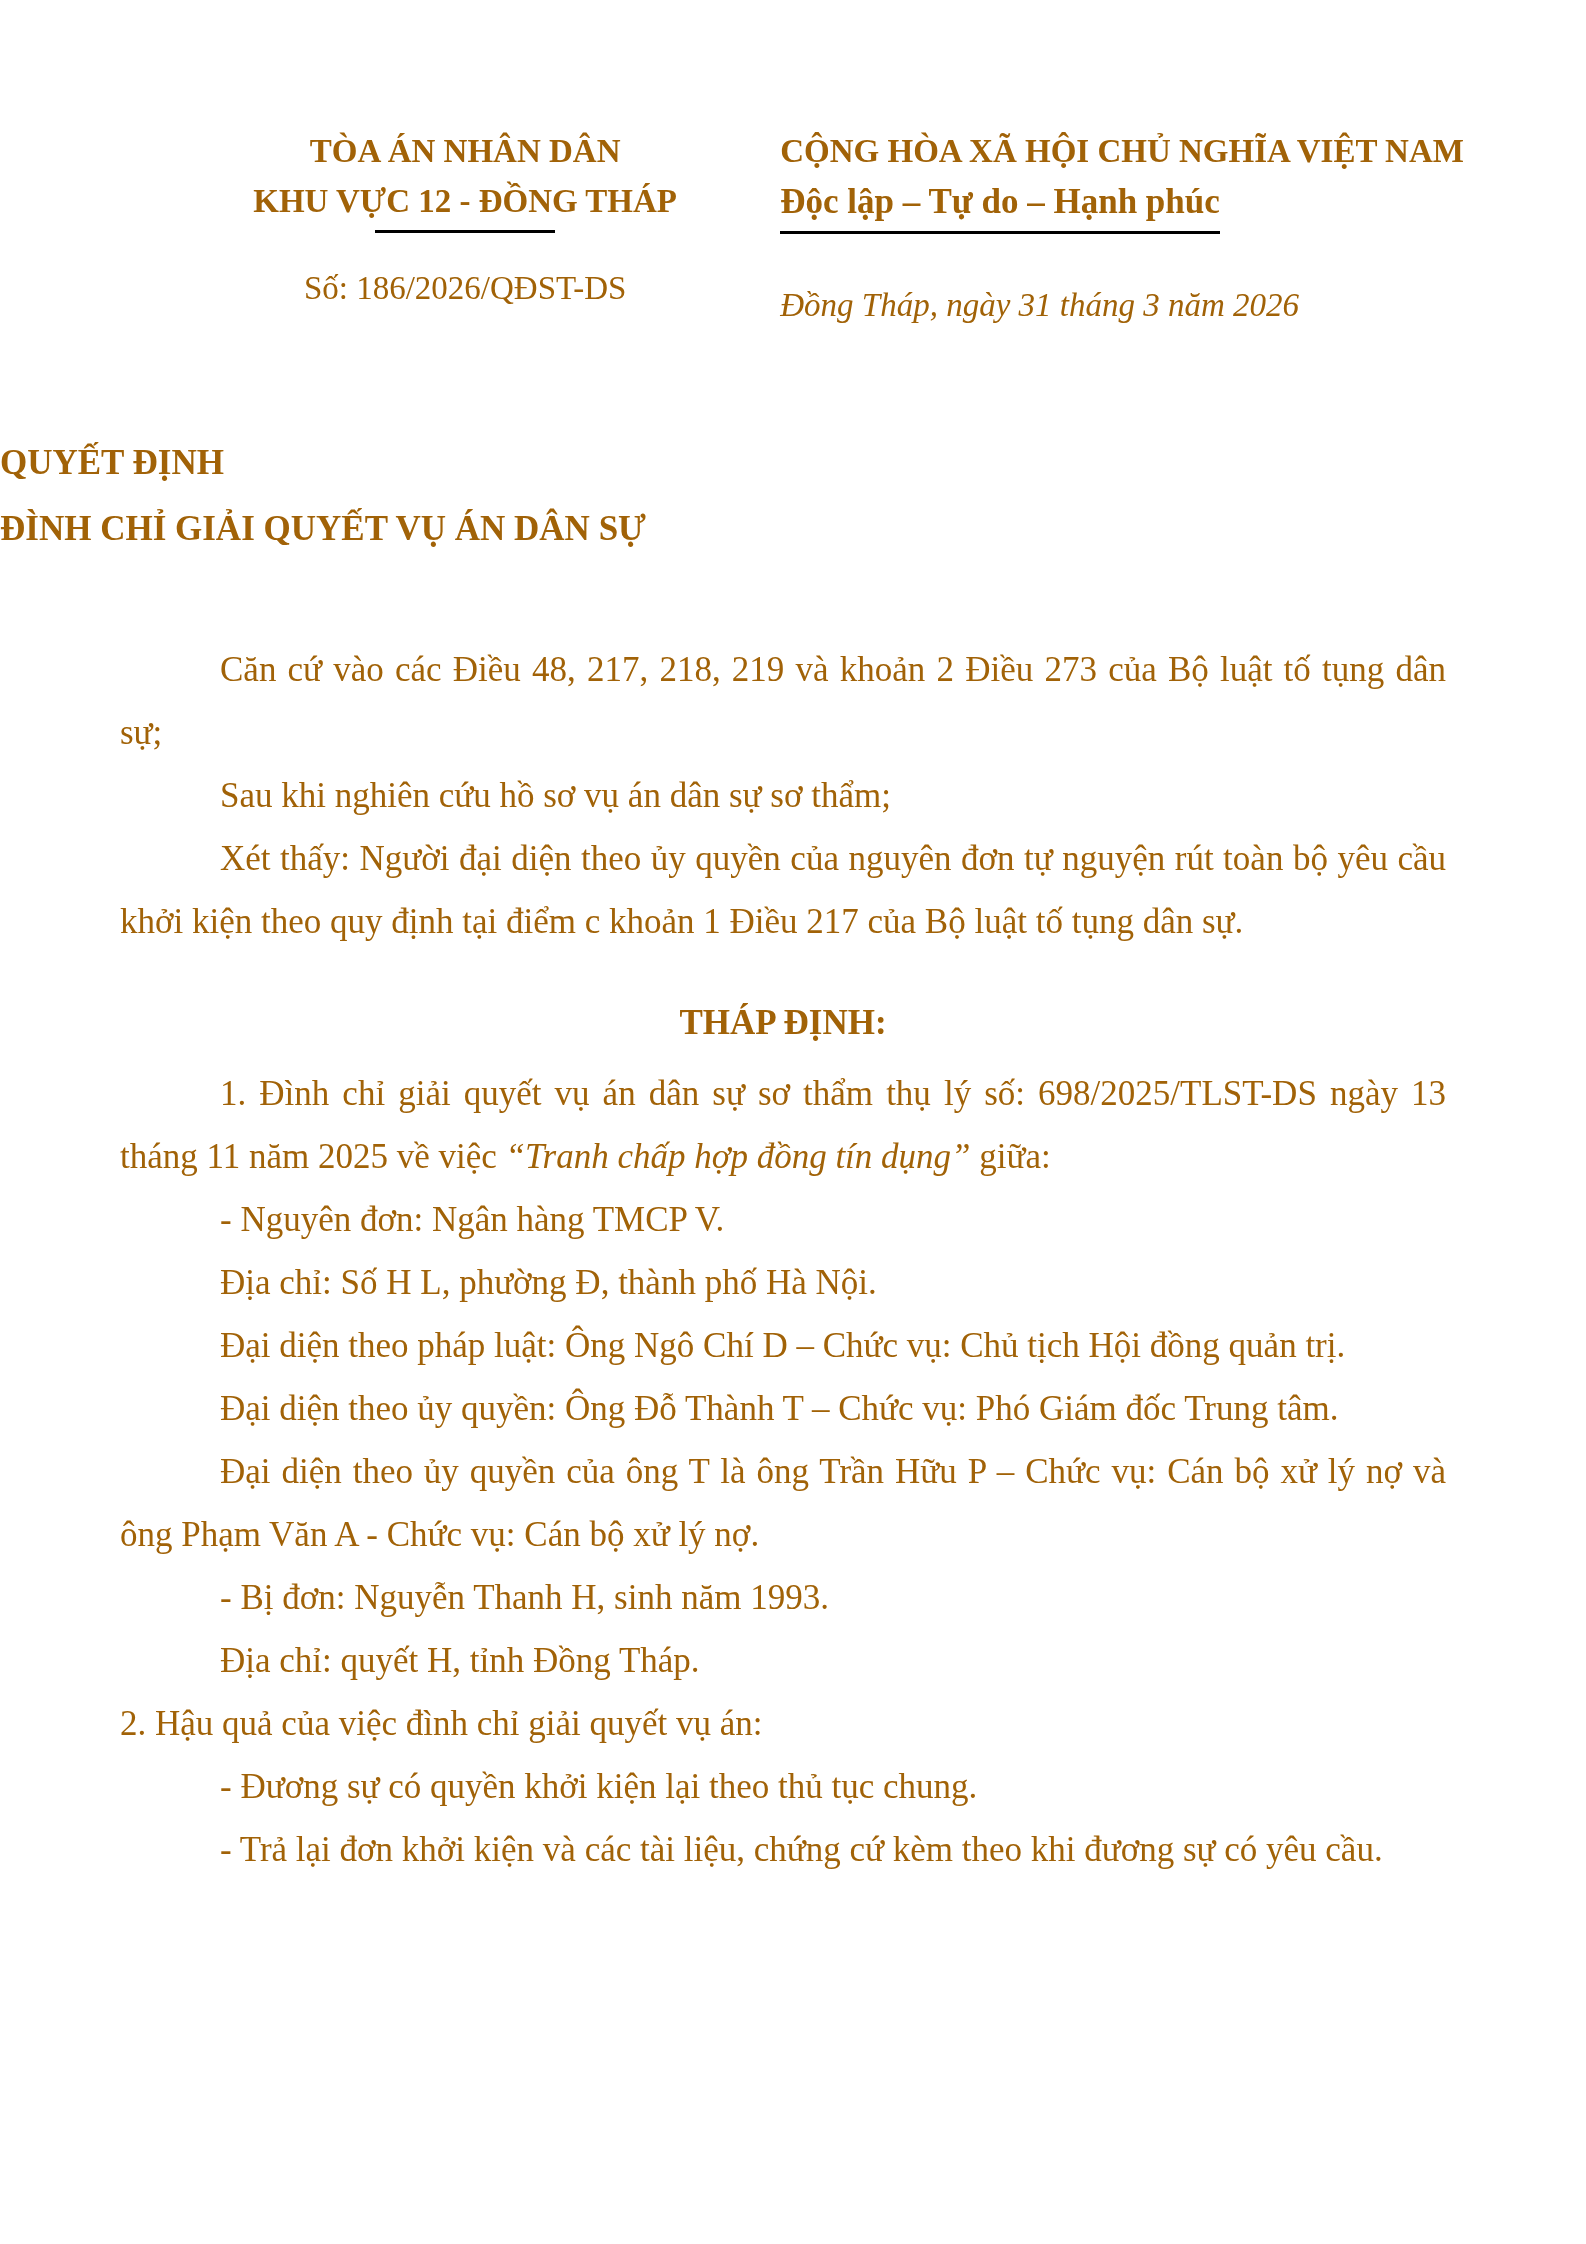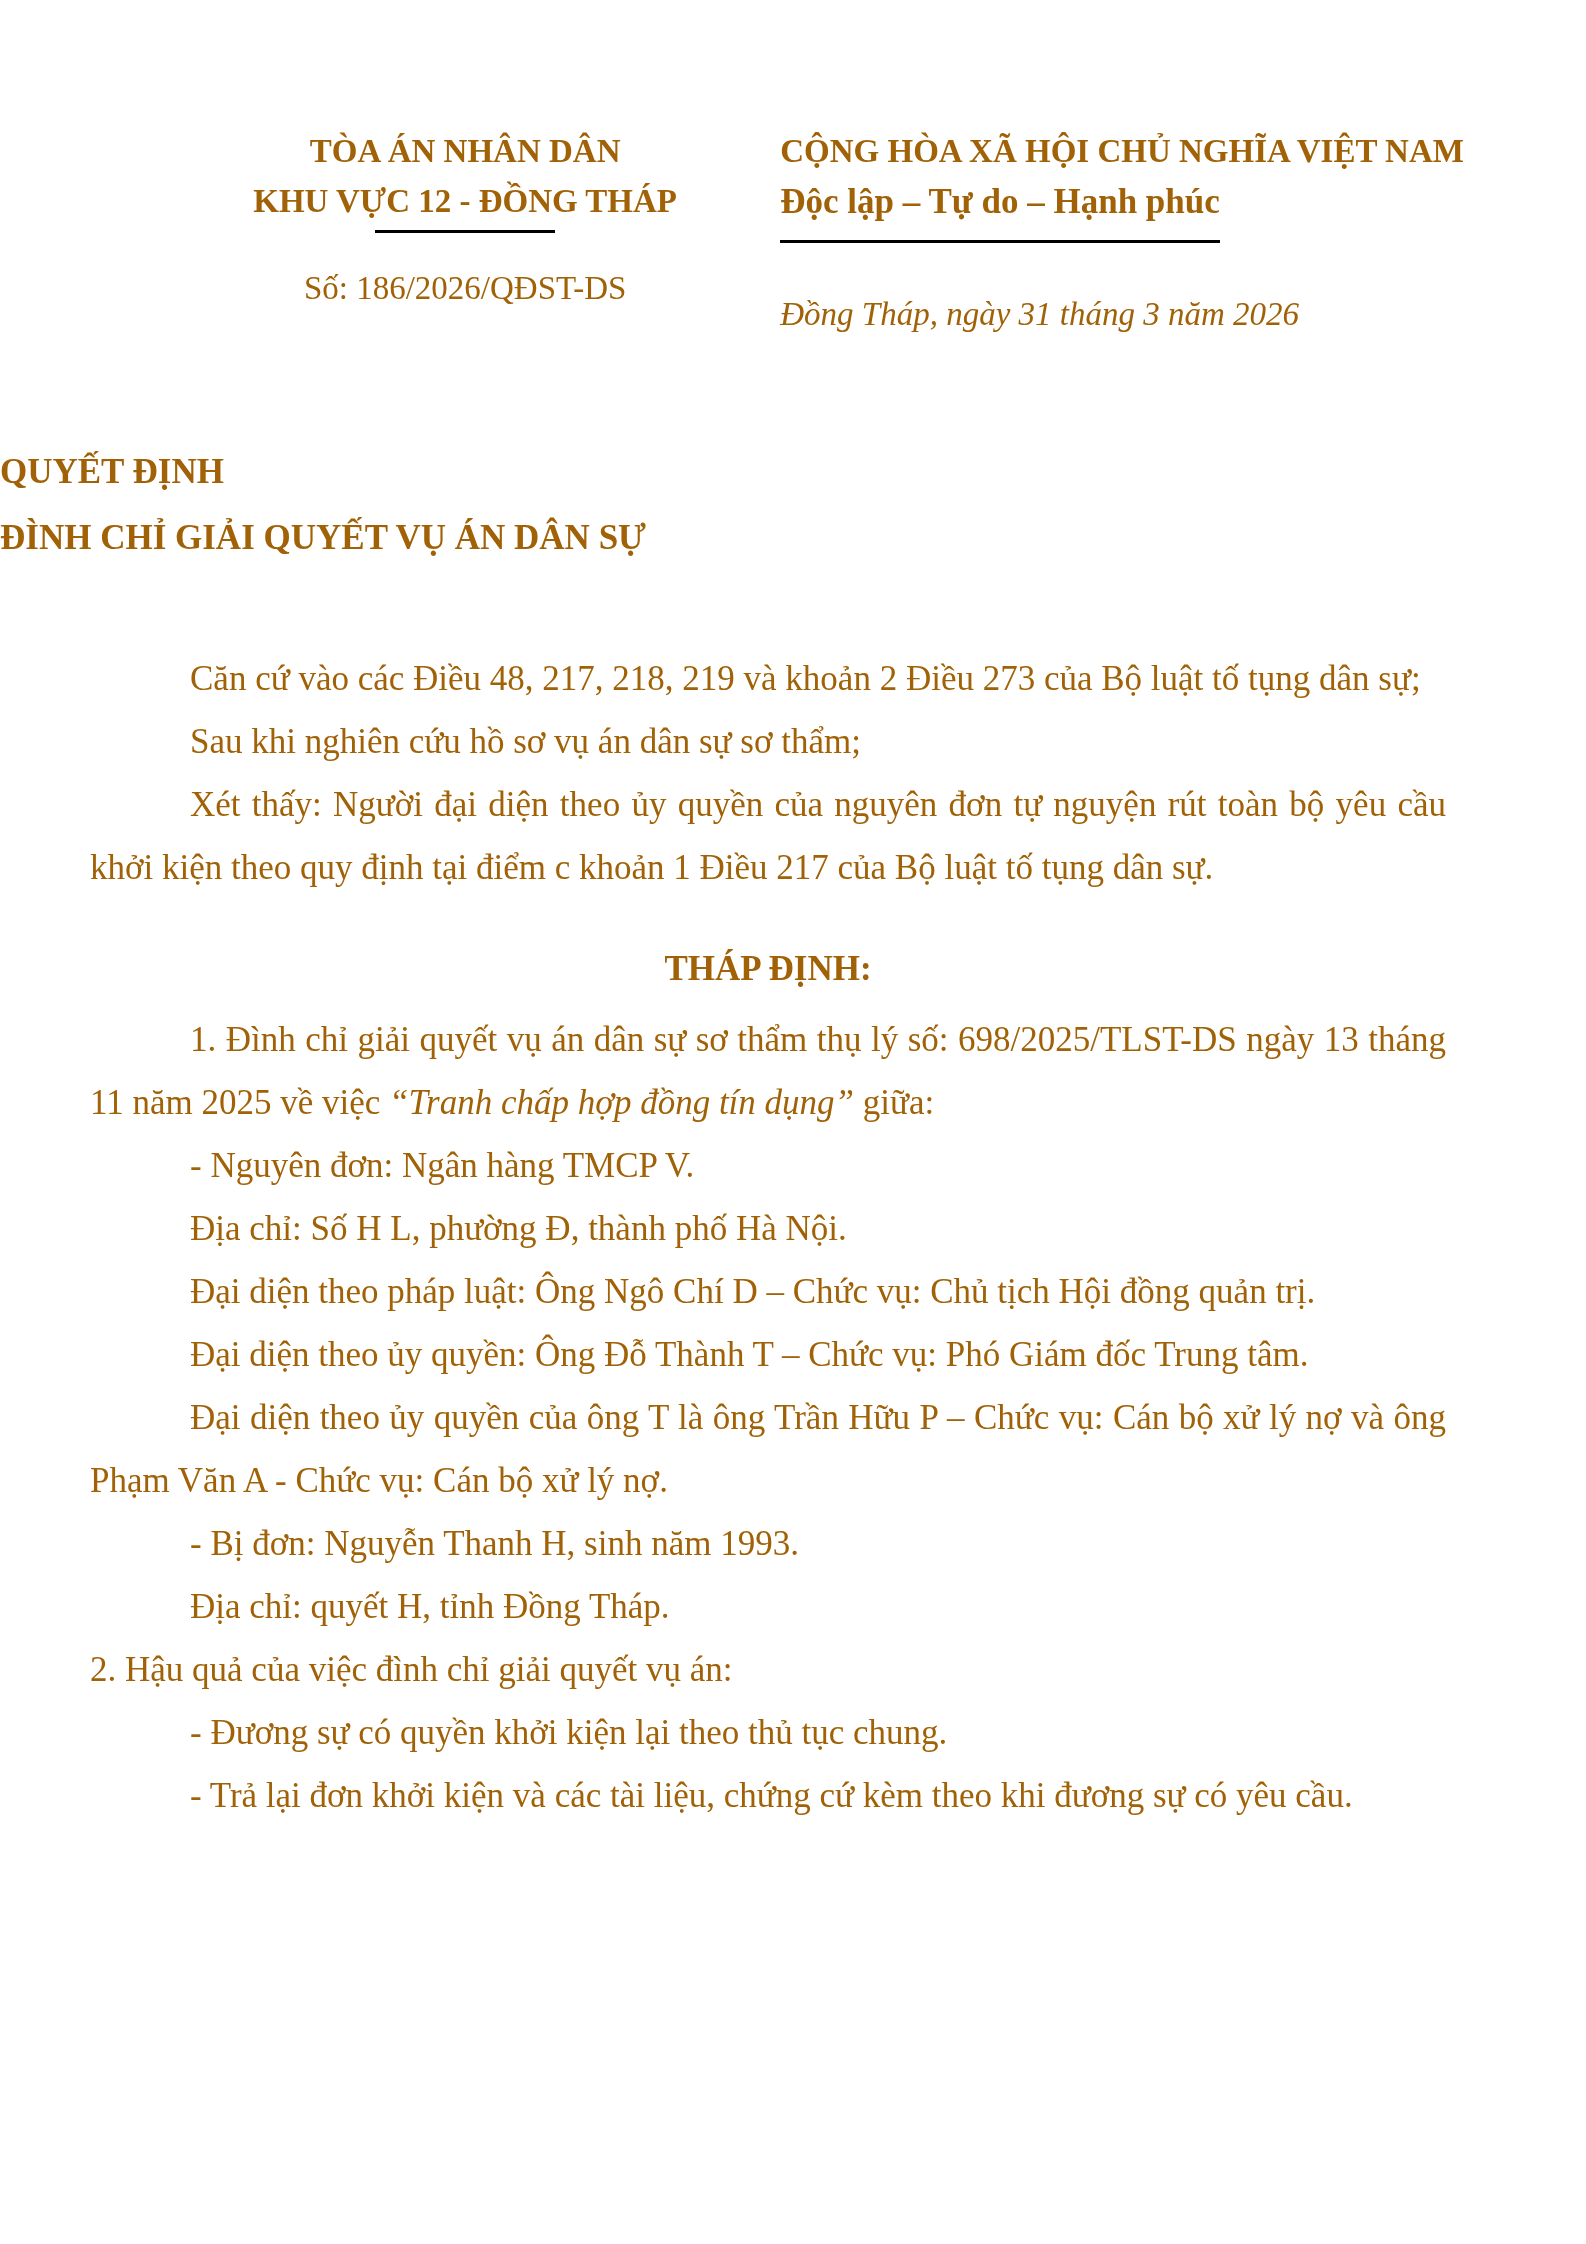--- a/index.html
+++ b/index.html
@@ -38,21 +38,21 @@
   }
   .hdr-line-motto {
     font-weight: bold;
     font-size: 35px;
     line-height: 52px;
     white-space: nowrap;
   }
   .motto-underline {
     display: inline-block;
     border-bottom: 3px solid #000;
-    padding-bottom: 12px;
+    padding-bottom: 3px;
   }
   .court-rule {
     width: 180px;
     border-bottom: 3px solid #000;
     margin: 4px auto 0 auto;
     height: 0;
   }
   .doc-number {
     margin-top: 32px;
     font-size: 33px;
@@ -69,21 +69,21 @@
   
   .doc-title {
     margin-top: 102px;
     text-align: left;
     font-weight: bold;
     font-size: 35px;
     line-height: 66px;
   }
   
   .content {
-    padding: 76px 140px 0 90px;
+    padding: 76px 140px 0 120px;
     box-sizing: border-box;
     font-size: 35px;
     line-height: 63px;
     text-align: justify;
   }
   .content p {
     margin: 0;
     text-indent: 100px;
   }
   .content p.noindent {

